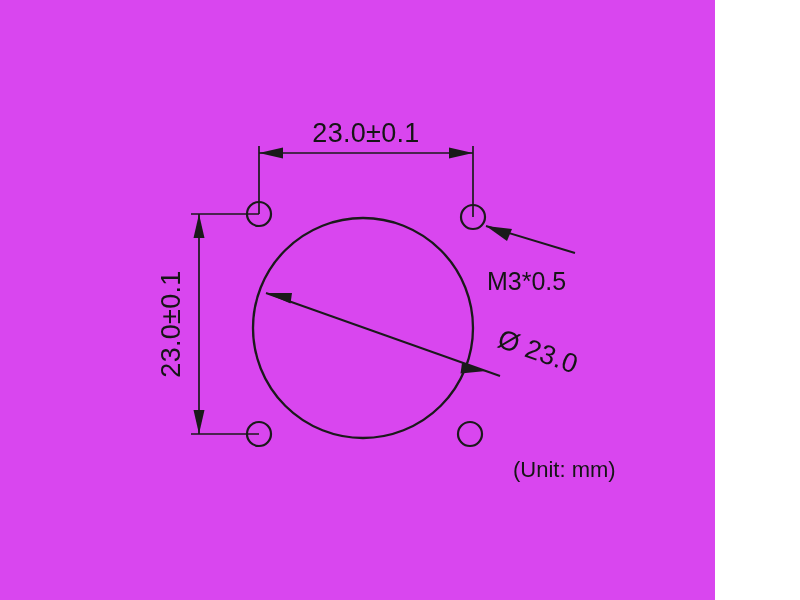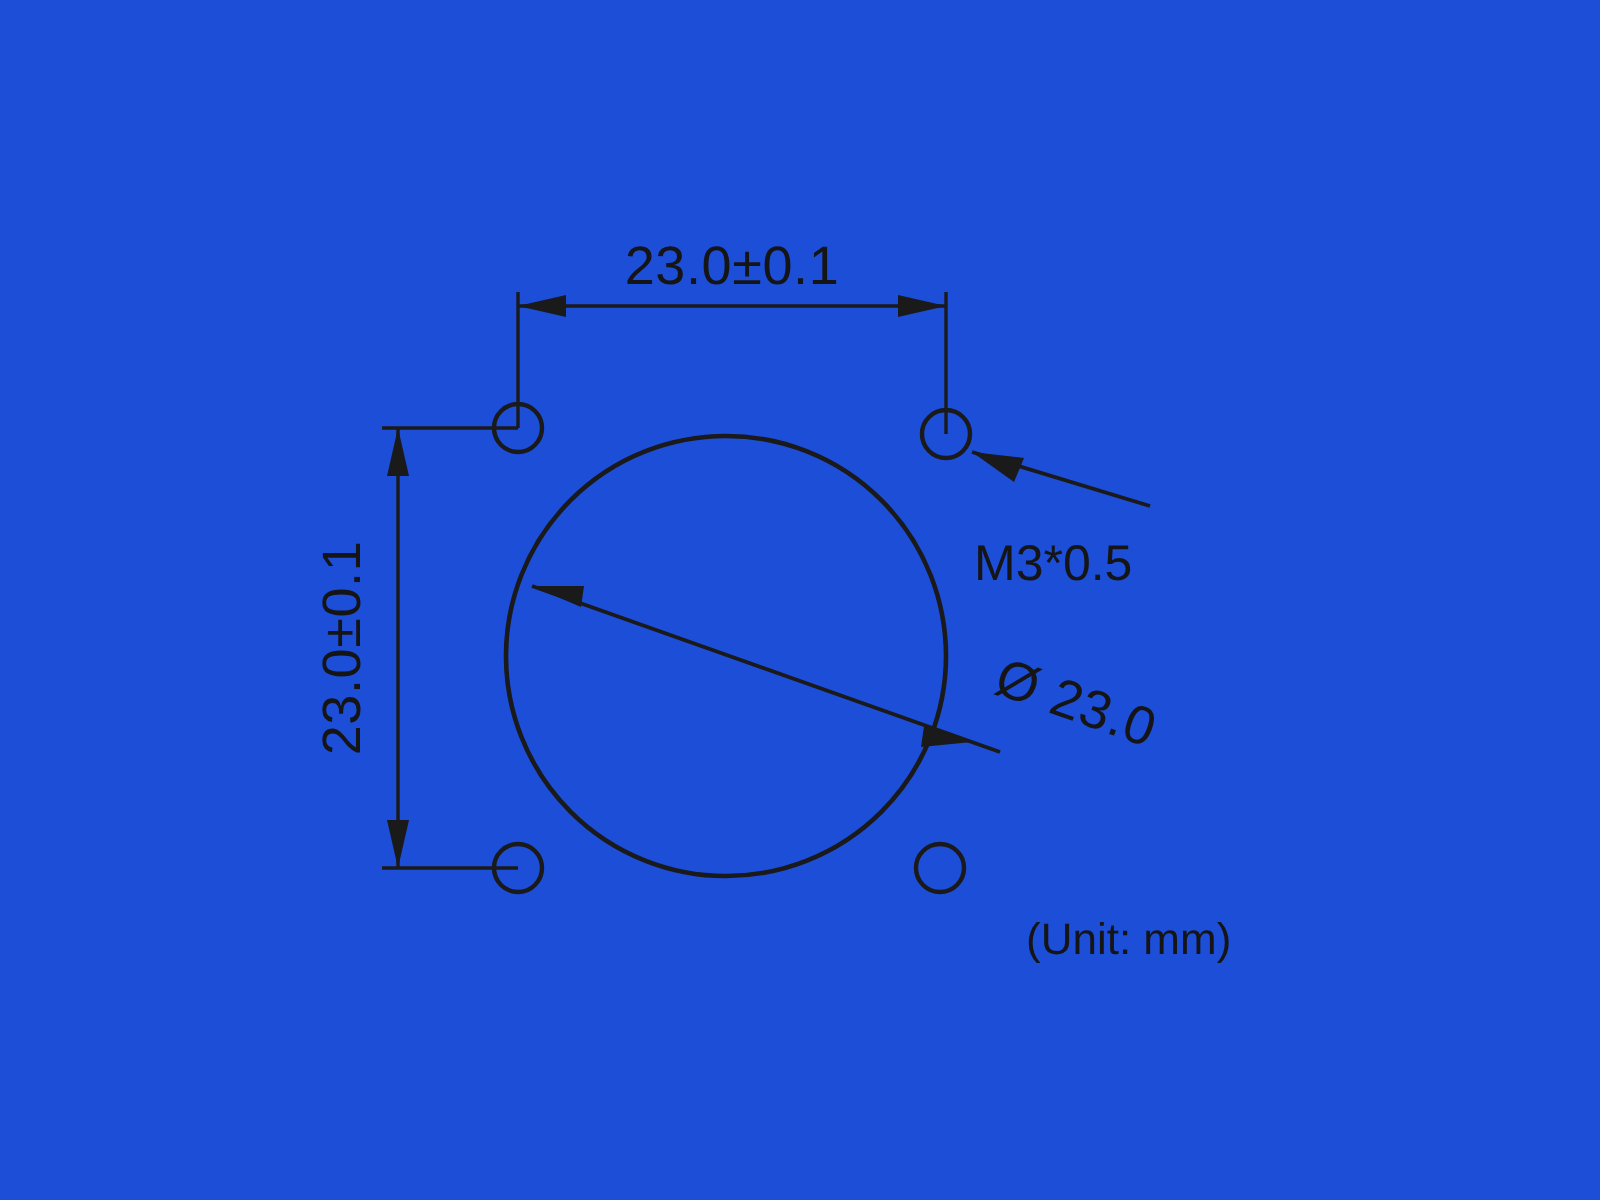--- a/index.html
+++ b/index.html
@@ -9,23 +9,23 @@
     background: #ffffff;
   }
   body {
     width: 800px;
     height: 600px;
     font-family: "Liberation Sans", sans-serif;
     overflow: hidden;
   }
   #drawing-root {
     position: relative;
-    width: 800px;
+    width: 715px;
     height: 600px;
-    background: #1d4ed8;
+    background: #d946ef;
   }
   svg#technical-drawing {
     display: block;
     width: 800px;
     height: 600px;
   }
   .hole-circle {
     stroke: #1a1a1a;
     fill: none;
     stroke-width: 2.2;

